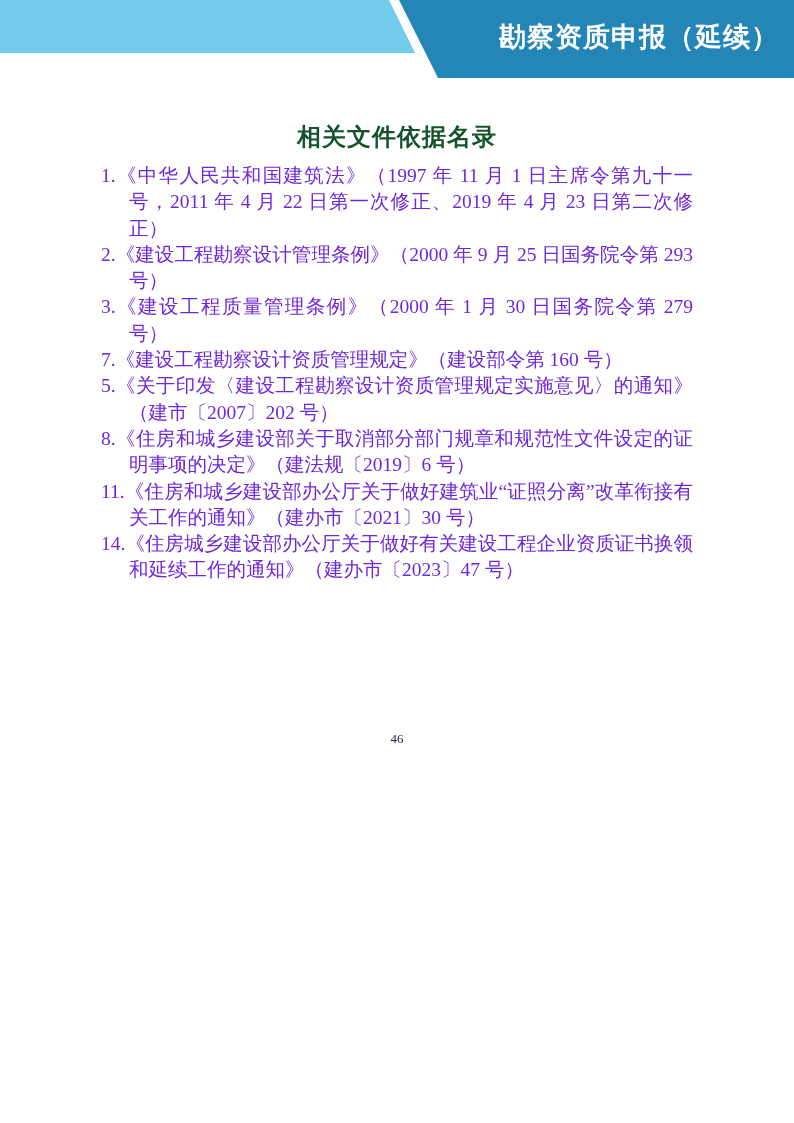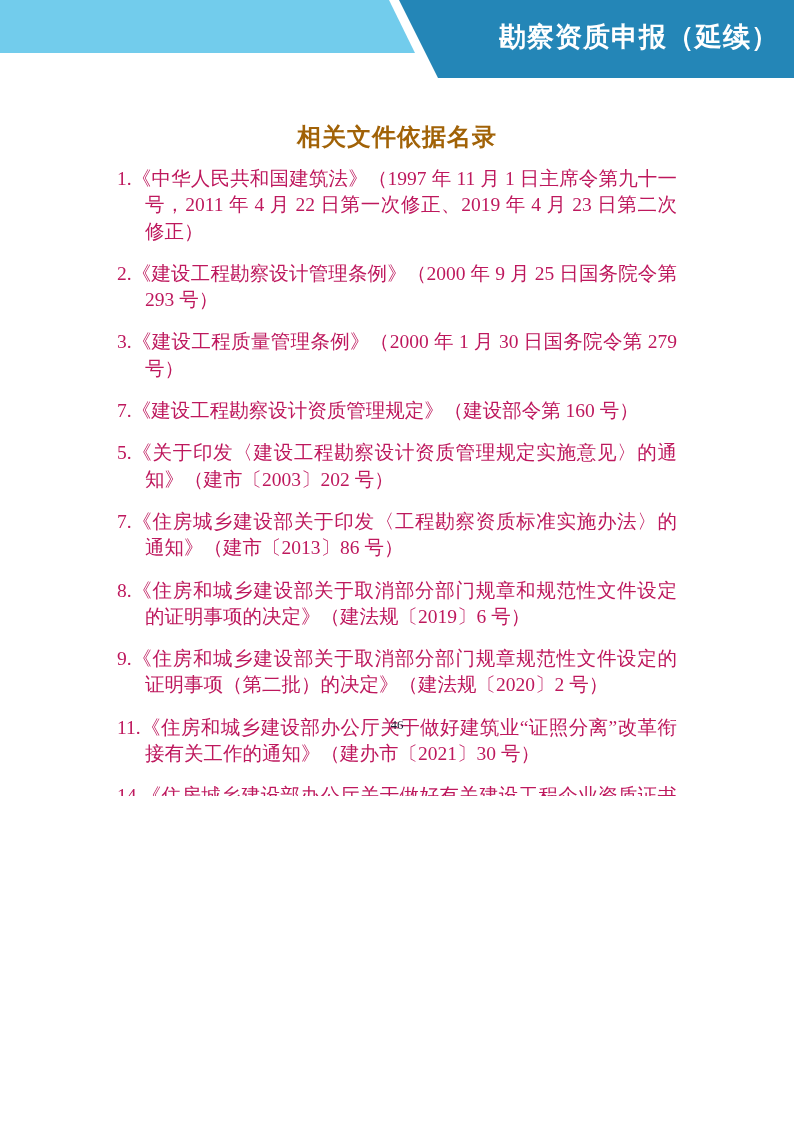--- a/index.html
+++ b/index.html
@@ -38,41 +38,41 @@
 
   
   .content {
     position: absolute;
     top: 0; left: 101px;
     width: 592px;
   }
   .doc-title {
     margin: 124px 0 0 0;
     text-align: center;
-    color: #a16207;
+    color: #14532d;
     font-family: "Liberation Sans", "DejaVu Sans", sans-serif;
     font-weight: bold;
     font-size: 24px;
     line-height: 26px;
     letter-spacing: 1px;
   }
   .doc-list { margin-top: 13px; }
   .doc-list p {
-    margin: 16px;
-    color: #be185d;
+    margin: 0;
+    color: #6d28d9;
     font-size: 19.5px;
     line-height: 26.3px;
     text-align: justify;
     padding-left: 28px;
     text-indent: -28px;
   }
 
   .page-num {
     position: absolute;
-    bottom: 63px; left: 0;
+    bottom: 49px; left: 0;
     width: 100%;
     text-align: center;
     color: #1d1d33;
     font-size: 13px;
   }
 </style>
 </head>
 <body>
 
 <div class="page">
@@ -82,24 +82,22 @@
   <h1 class="banner-title">勘察资质申报（延续）</h1>
 
   <div class="content">
     <h2 class="doc-title">相关文件依据名录</h2>
 
     <div class="doc-list">
       <p>1.《中华人民共和国建筑法》（1997 年 11 月 1 日主席令第九十一号，2011 年 4 月 22 日第一次修正、2019 年 4 月 23 日第二次修正）</p>
       <p>2.《建设工程勘察设计管理条例》（2000 年 9 月 25 日国务院令第 293 号）</p>
       <p>3.《建设工程质量管理条例》（2000 年 1 月 30 日国务院令第 279 号）</p>
       <p>7.《建设工程勘察设计资质管理规定》（建设部令第 160 号）</p>
-      <p>5.《关于印发〈建设工程勘察设计资质管理规定实施意见〉的通知》（建市〔2003〕202 号）</p>
-      <p>7.《住房城乡建设部关于印发〈工程勘察资质标准实施办法〉的通知》（建市〔2013〕86 号）</p>
+      <p>5.《关于印发〈建设工程勘察设计资质管理规定实施意见〉的通知》（建市〔2007〕202 号）</p>
       <p>8.《住房和城乡建设部关于取消部分部门规章和规范性文件设定的证明事项的决定》（建法规〔2019〕6 号）</p>
-      <p>9.《住房和城乡建设部关于取消部分部门规章规范性文件设定的证明事项（第二批）的决定》（建法规〔2020〕2 号）</p>
       <p>11.《住房和城乡建设部办公厅关于做好建筑业“证照分离”改革衔接有关工作的通知》（建办市〔2021〕30 号）</p>
       <p>14.《住房城乡建设部办公厅关于做好有关建设工程企业资质证书换领和延续工作的通知》（建办市〔2023〕47 号）</p>
     </div>
   </div>
 
   <div class="page-num">46</div>
 
 </div>
 
 </body></html>

